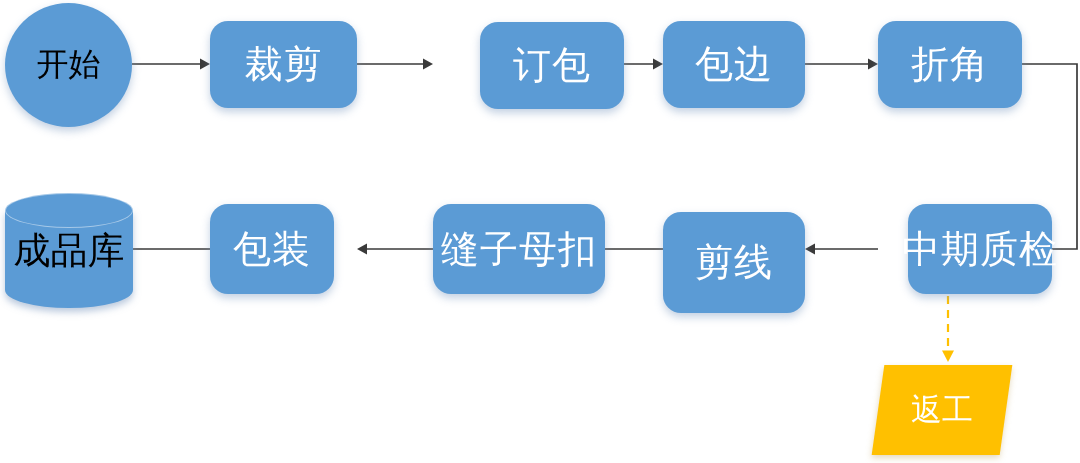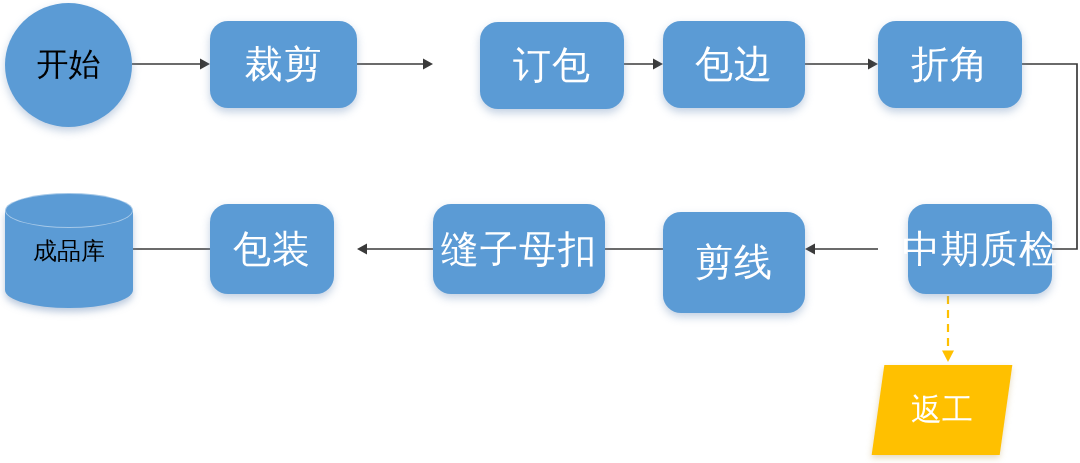--- a/index.html
+++ b/index.html
@@ -50,21 +50,21 @@
   
   .n-midinspect   { left: 908px; top: 204px; width: 144px; height: 90px; font-family: Liberation Mono, monospace; }
   .n-trimthread   { left: 663px; top: 212px; width: 142px; height: 101px; }
   .n-sewsnap      { left: 433px; top: 204px; width: 172px; height: 90px; }
   .n-packaging    { left: 210px; top: 204px; width: 124px; height: 90px; }
   
   .cylinder {
     left: 5px; top: 193px;
     width: 128px; height: 115px;
     color: #000000;
-    font-size: 24px;
+    font-size: 37px;
   }
   .cyl-body {
     position: absolute;
     left: 0; top: 17px;
     width: 100%; height: 98px;
     background: #5B9BD5;
     border-radius: 0 0 64px 64px / 0 0 18px 18px;
     box-shadow: 0 4px 7px rgba(120, 150, 190, 0.5);
   }
   .cyl-top {

